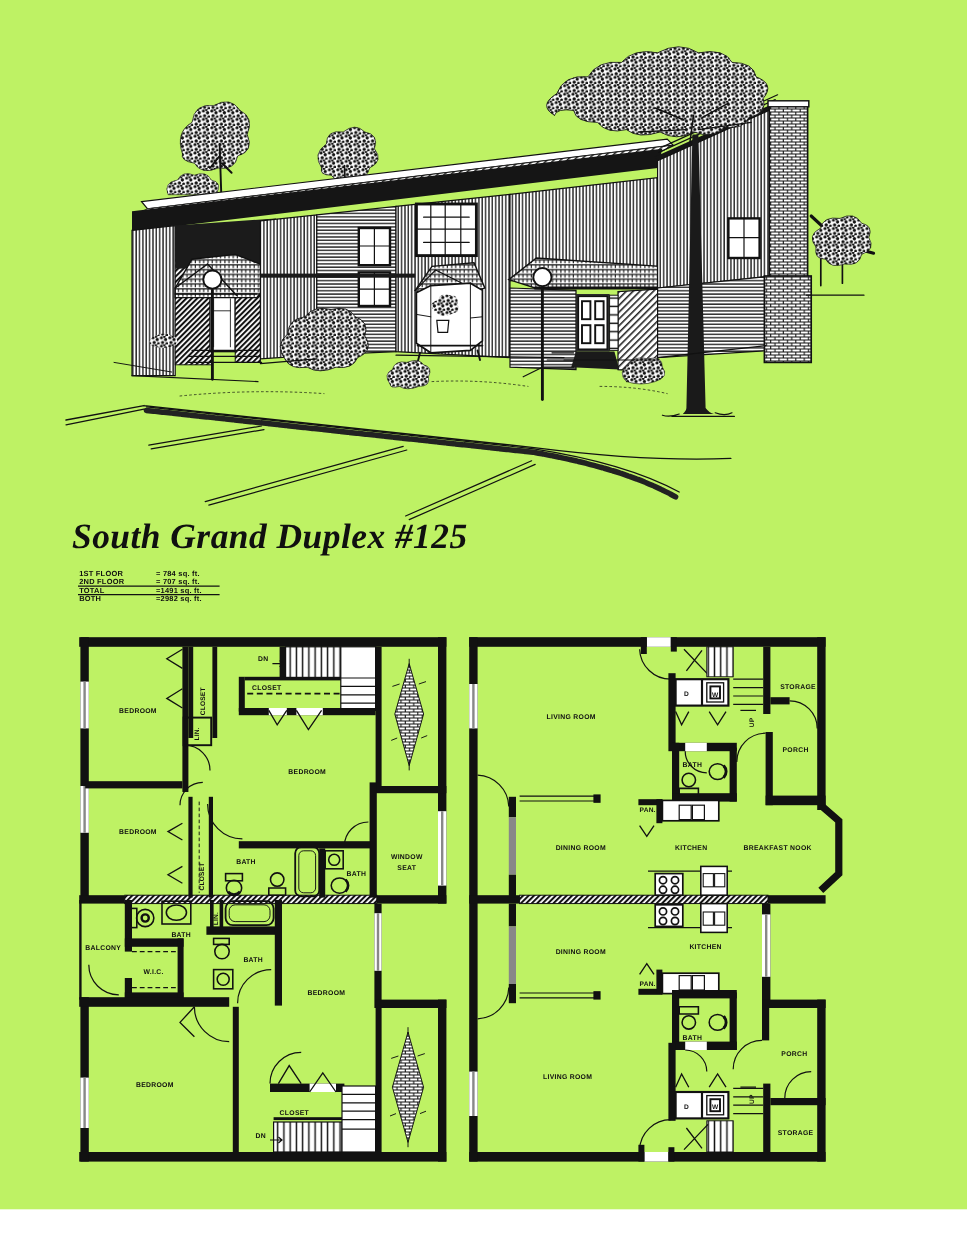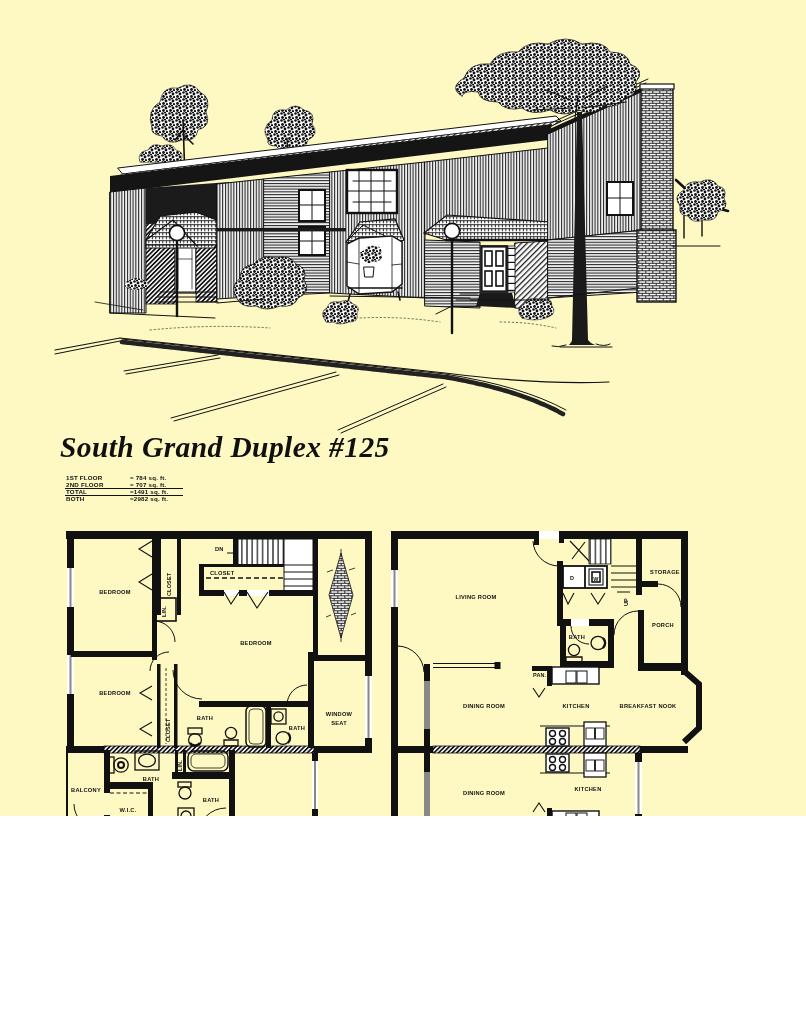--- a/index.html
+++ b/index.html
@@ -1,17 +1,17 @@
 <!DOCTYPE html>
 <html><head>
 <meta charset="utf-8">
 <style>
 html,body{margin:0;padding:0;background:#fff}
 *{-webkit-font-smoothing:antialiased}
-#page{position:relative;width:806px;height:816px;background:#fef9c3;overflow:hidden;font-family:"Liberation Sans",sans-serif}
+#page{position:relative;width:806px;height:1008px;background:#bef264;overflow:hidden;font-family:"Liberation Sans",sans-serif}
 text{font-family:"Liberation Sans",sans-serif;fill:#101010}
 .lbl{font-size:5.7px;font-weight:bold;letter-spacing:.25px}
 .lbl2{font-size:5.5px;font-weight:bold;letter-spacing:.15px}
 </style>
 </head>
 <body>
 <div id="page">
 <svg width="806" height="1030" viewBox="0 0 806 1030">
 <defs>
 <pattern id="pv" width="2.8" height="8" patternUnits="userSpaceOnUse">

